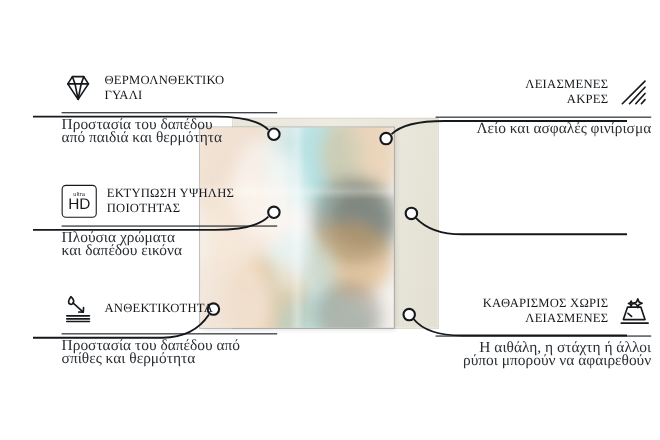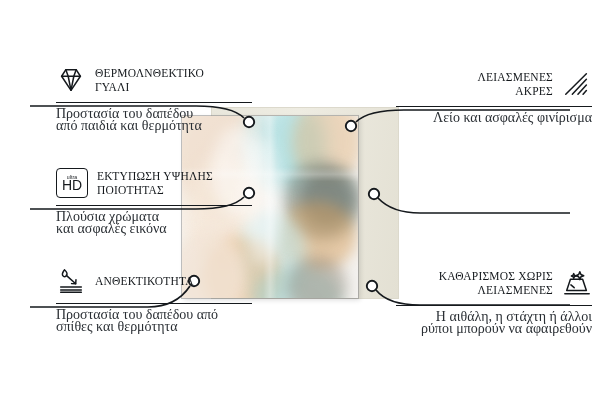--- a/index.html
+++ b/index.html
@@ -144,21 +144,21 @@
         <span class="u">ultra</span>
         <span class="h">HD</span>
       </div>
       <div class="title">
         <div>ΕΚΤΥΠΩΣΗ ΥΨΗΛΗΣ</div>
         <div>ΠΟΙΟΤΗΤΑΣ</div>
       </div>
     </div>
     <div class="rule"></div>
     <div class="desc">Πλούσια χρώματα
-και ασφαλές εικόνα</div>
+και δαπέδου εικόνα</div>
   </div>
 
   <div class="feat left" style="top:264px">
     <div class="head">
       <svg class="icon" viewBox="0 0 32 32">
         <path d="M9 4 C12 6.5 12.5 9 10.8 10.6 C9 12.2 6.6 11 6.8 8.6 C7 6.6 8.2 5.4 9 4 Z"></path>
         <path d="M11 10 L21 19"></path>
         <path d="M21 19 L21.3 14.6 M21 19 L16.6 18.8"></path>
         <path d="M5 22.5 L27 22.5"></path>
         <path d="M5 25.5 L27 25.5"></path>

